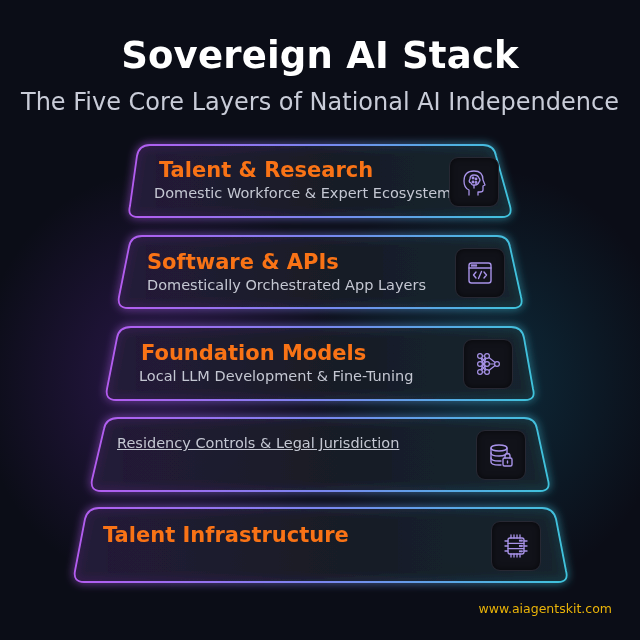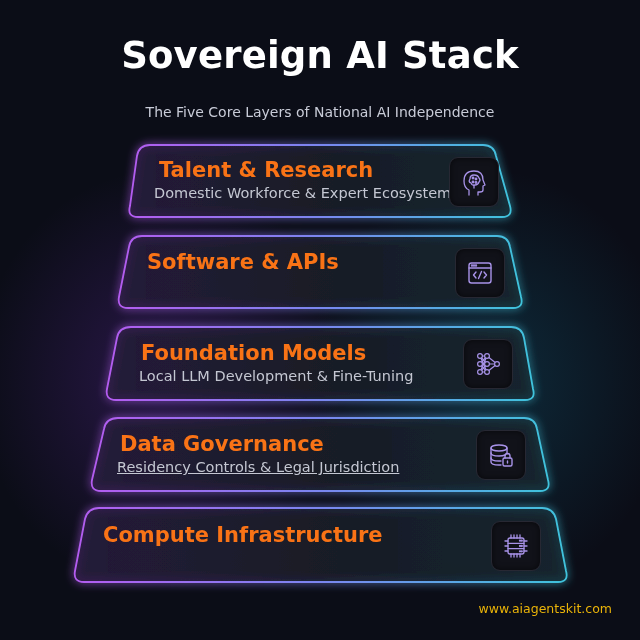--- a/index.html
+++ b/index.html
@@ -14,22 +14,22 @@
     background:
       radial-gradient(ellipse 260px 300px at 160px 380px, rgba(120,50,200,0.28), transparent 70%),
       radial-gradient(ellipse 260px 300px at 490px 380px, rgba(20,120,150,0.28), transparent 70%);
     pointer-events: none;
   }
   .title {
     position: absolute; top: 34px; left: 0; width: 640px; text-align: center;
     color: #ffffff; font-weight: bold; font-size: 37px; letter-spacing: 0.2px;
   }
   .subtitle {
-    position: absolute; top: 104px; left: 0; width: 640px; text-align: center;
-    color: #c9ccd8; font-size: 14px; font-weight: normal;
+    position: absolute; top: 88px; left: 0; width: 640px; text-align: center;
+    color: #c9ccd8; font-size: 24px; font-weight: normal;
   }
   svg.stack { position: absolute; left: 0; top: 0; }
   .layer-text {
     position: absolute; color: #fff;
   }
   .layer-title {
     font-weight: bold; font-size: 21px; color: #f97316; white-space: nowrap;
   }
   .layer-desc {
     font-size: 14.5px; color: #c4c7d2; margin-top: 3px; white-space: nowrap;
@@ -108,20 +108,21 @@
     <circle cx="15" cy="12" r="0.8"></circle>
       <circle cx="18" cy="13" r="0.8"></circle>
       <circle cx="15" cy="16" r="0.8"></circle>
       <circle cx="18" cy="16.5" r="0.8"></circle>
     <path d="M16 19 L16 22"></path>
   </svg>
 </div>
 
 <div class="layer-text" style="left:147px; top:250px;">
   <div class="layer-title">Software &amp; APIs</div>
+  <div class="layer-desc">Domestically Orchestrated App Layers</div>
 </div>
 <div class="icon-box" style="left:455px; top:248px;">
   <svg viewBox="0 0 32 32" fill="none" stroke="#a893e8" stroke-width="1.4" stroke-linecap="round" stroke-linejoin="round">
     <rect x="5" y="6" width="22" height="20" rx="2.5"></rect>
     <line x1="5" y1="11" x2="27" y2="11"></line>
     <circle cx="8" cy="8.5" r="0.5"></circle>
       <circle cx="10" cy="8.5" r="0.5"></circle>
       <circle cx="12" cy="8.5" r="0.5"></circle>
     <path d="M12 15 L9.5 18 L12 21"></path>
     <path d="M20 15 L22.5 18 L20 21"></path>
@@ -155,38 +156,37 @@
         <circle cx="8" cy="24" r="2.4"></circle>
       <circle cx="15" cy="8" r="2.4"></circle>
         <circle cx="15" cy="16" r="2.4"></circle>
         <circle cx="15" cy="24" r="2.4"></circle>
       <circle cx="25" cy="16" r="2.4"></circle>
     </g>
   </svg>
 </div>
 
 <div class="layer-text" style="left:120px; top:432px;">
-  <div class="layer-title">Data Governance</div>
   <div class="layer-desc" style="margin-left:-3px;text-decoration:underline;">Residency Controls &amp; Legal Jurisdiction</div>
 </div>
 <div class="icon-box" style="left:476px; top:430px;">
   <svg viewBox="0 0 32 32" fill="none" stroke="#a893e8" stroke-width="1.4" stroke-linecap="round" stroke-linejoin="round">
     <ellipse cx="14" cy="9" rx="8" ry="3"></ellipse>
     <path d="M6 9 L6 23 Q6 26 14 26 L16 26"></path>
     <path d="M22 9 L22 15"></path>
     <path d="M6 14 Q6 17 14 17 Q18 17 20 16"></path>
     <path d="M6 19 Q6 22 14 22 L16 22"></path>
     <rect x="18" y="19" width="9" height="8" rx="1.5"></rect>
     <path d="M20 19 L20 17 Q20 14.5 22.5 14.5 Q25 14.5 25 17 L25 19"></path>
     <line x1="22.5" y1="22" x2="22.5" y2="24"></line>
   </svg>
 </div>
 
 <div class="layer-text" style="left:103px; top:523px;">
-  <div class="layer-title">Compute Infrastructure</div>
+  <div class="layer-title">Talent Infrastructure</div>
 </div>
 <div class="icon-box" style="left:491px; top:521px;">
   <svg viewBox="0 0 32 32" fill="none" stroke="#a893e8" stroke-width="1.3" stroke-linecap="round" stroke-linejoin="round">
     <rect x="8" y="8" width="16" height="16" rx="2"></rect>
     <line x1="8" y1="13.3" x2="24" y2="13.3"></line>
     <line x1="8" y1="18.6" x2="24" y2="18.6"></line>
     <circle cx="20" cy="10.7" r="0.5"></circle>
       <circle cx="21.8" cy="10.7" r="0.5"></circle>
     <circle cx="20" cy="16" r="0.5"></circle>
       <circle cx="21.8" cy="16" r="0.5"></circle>

